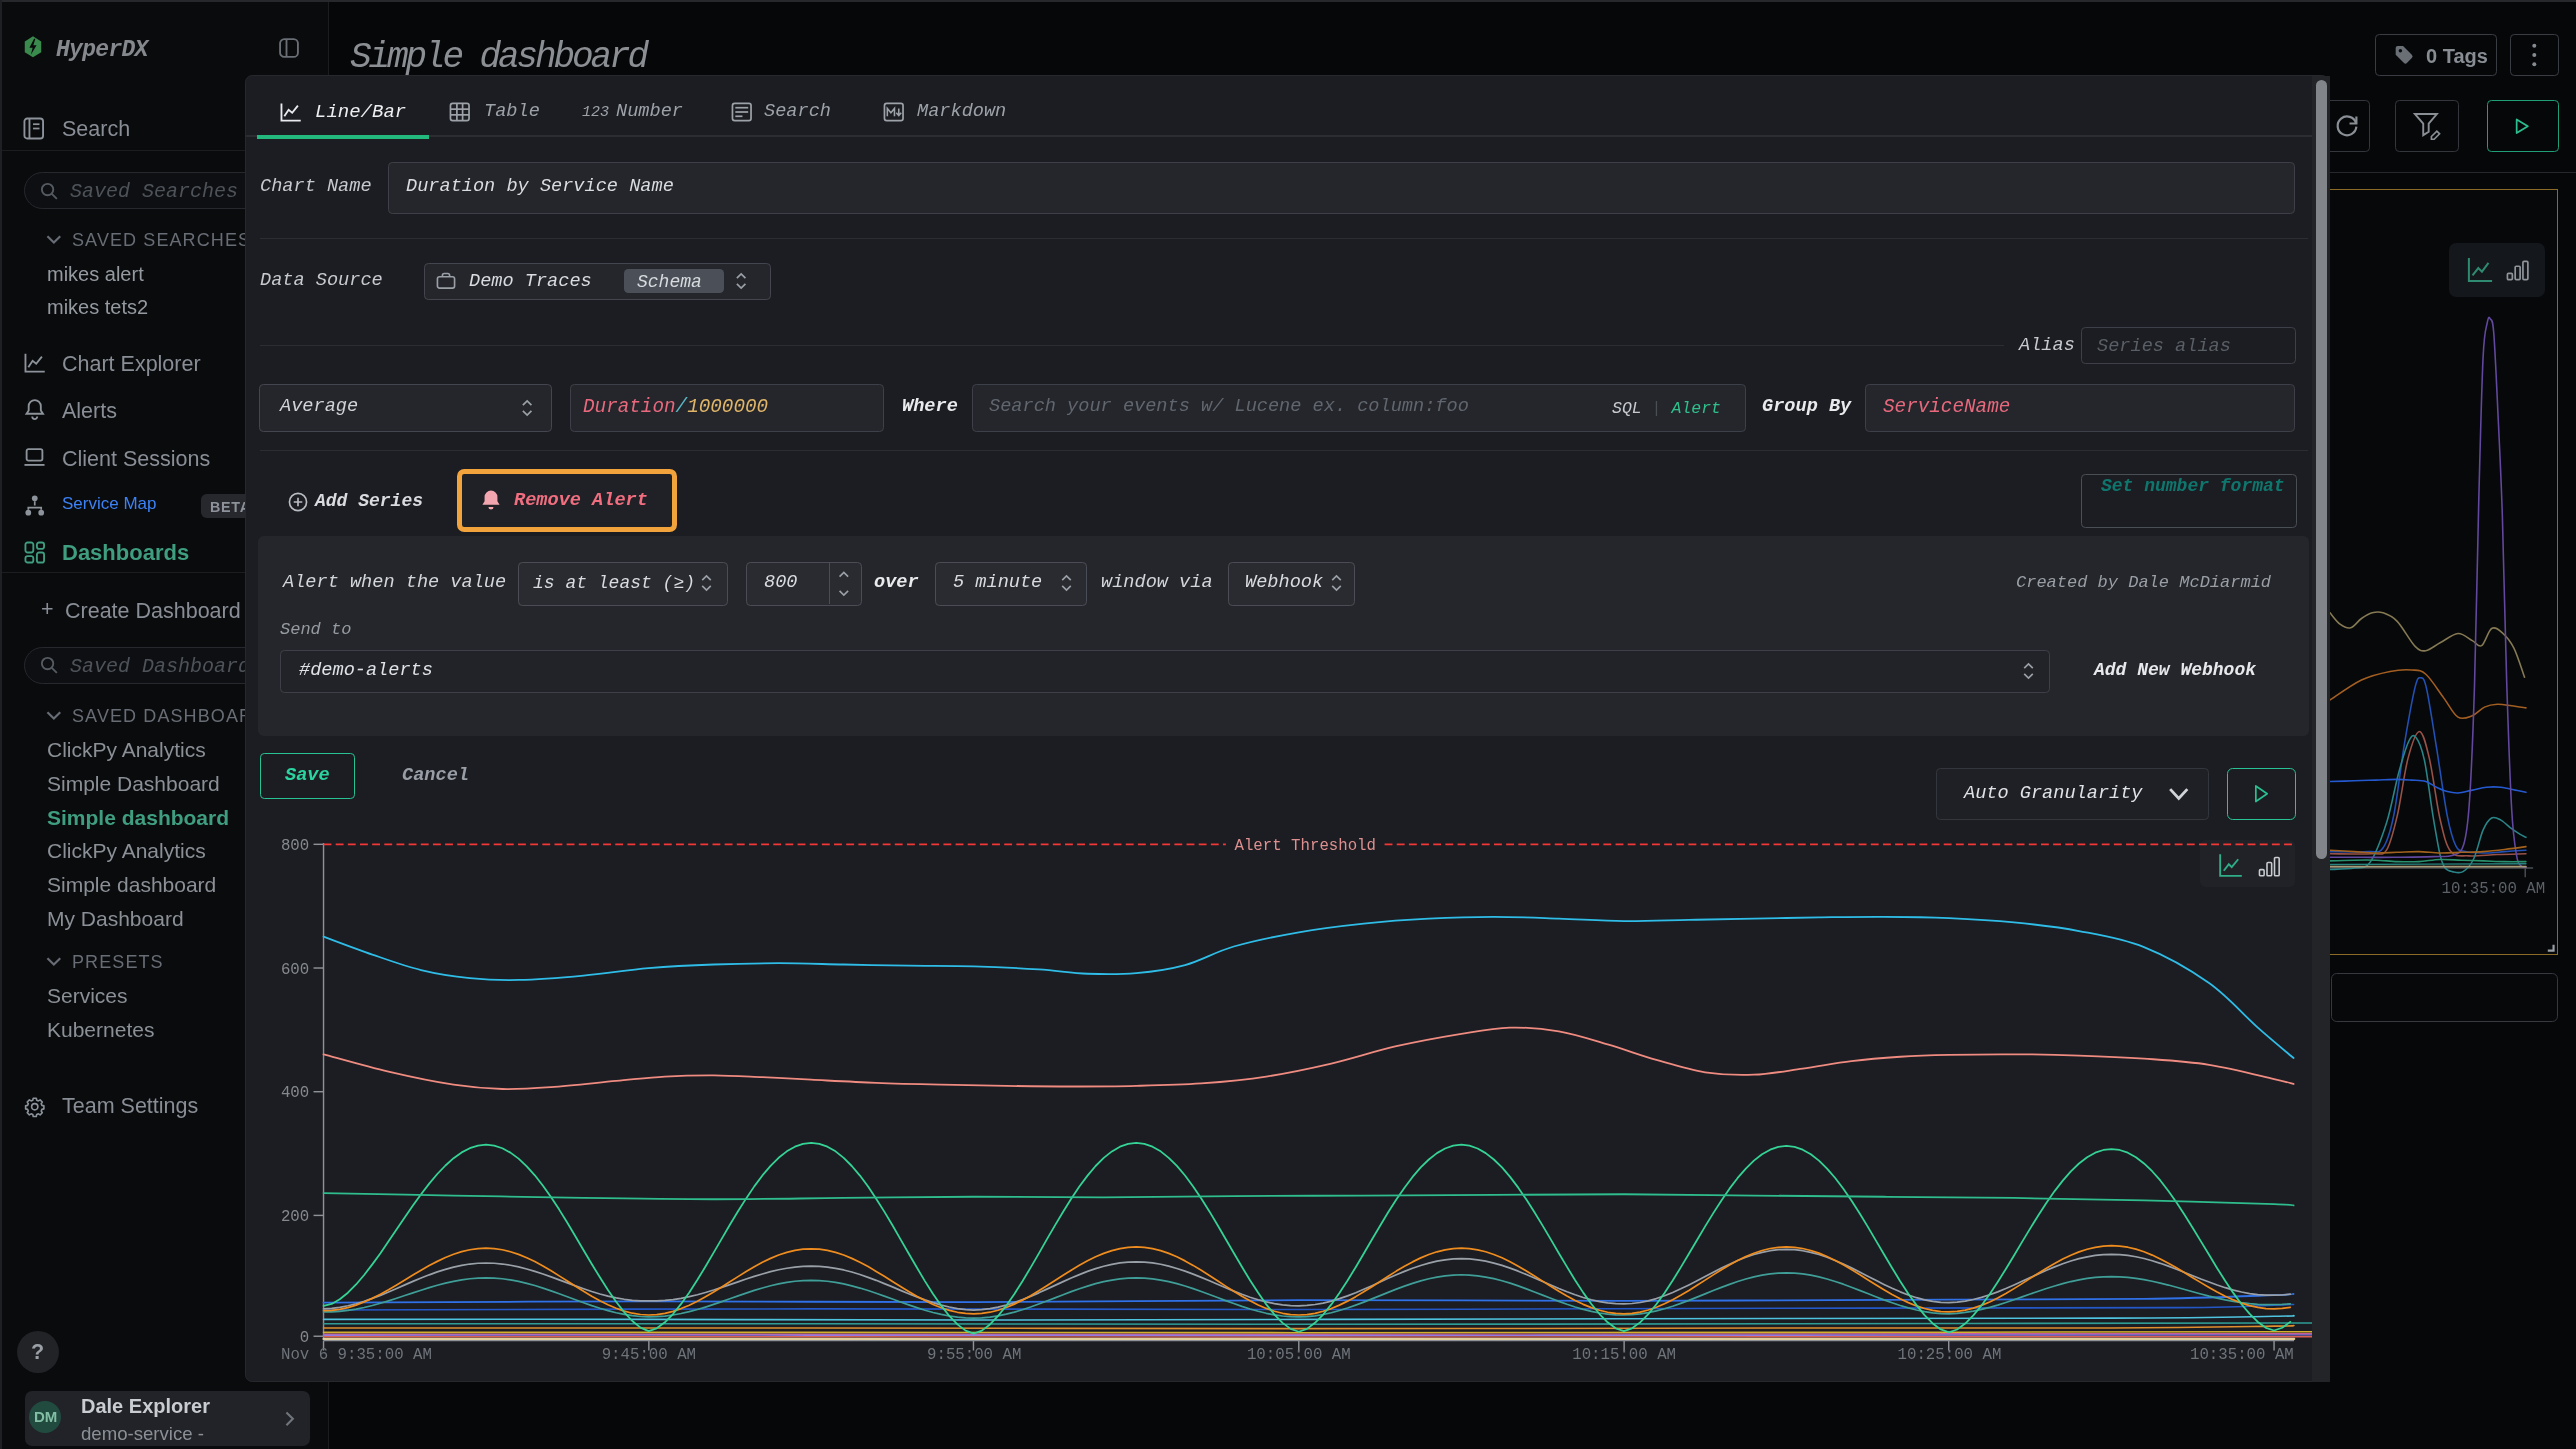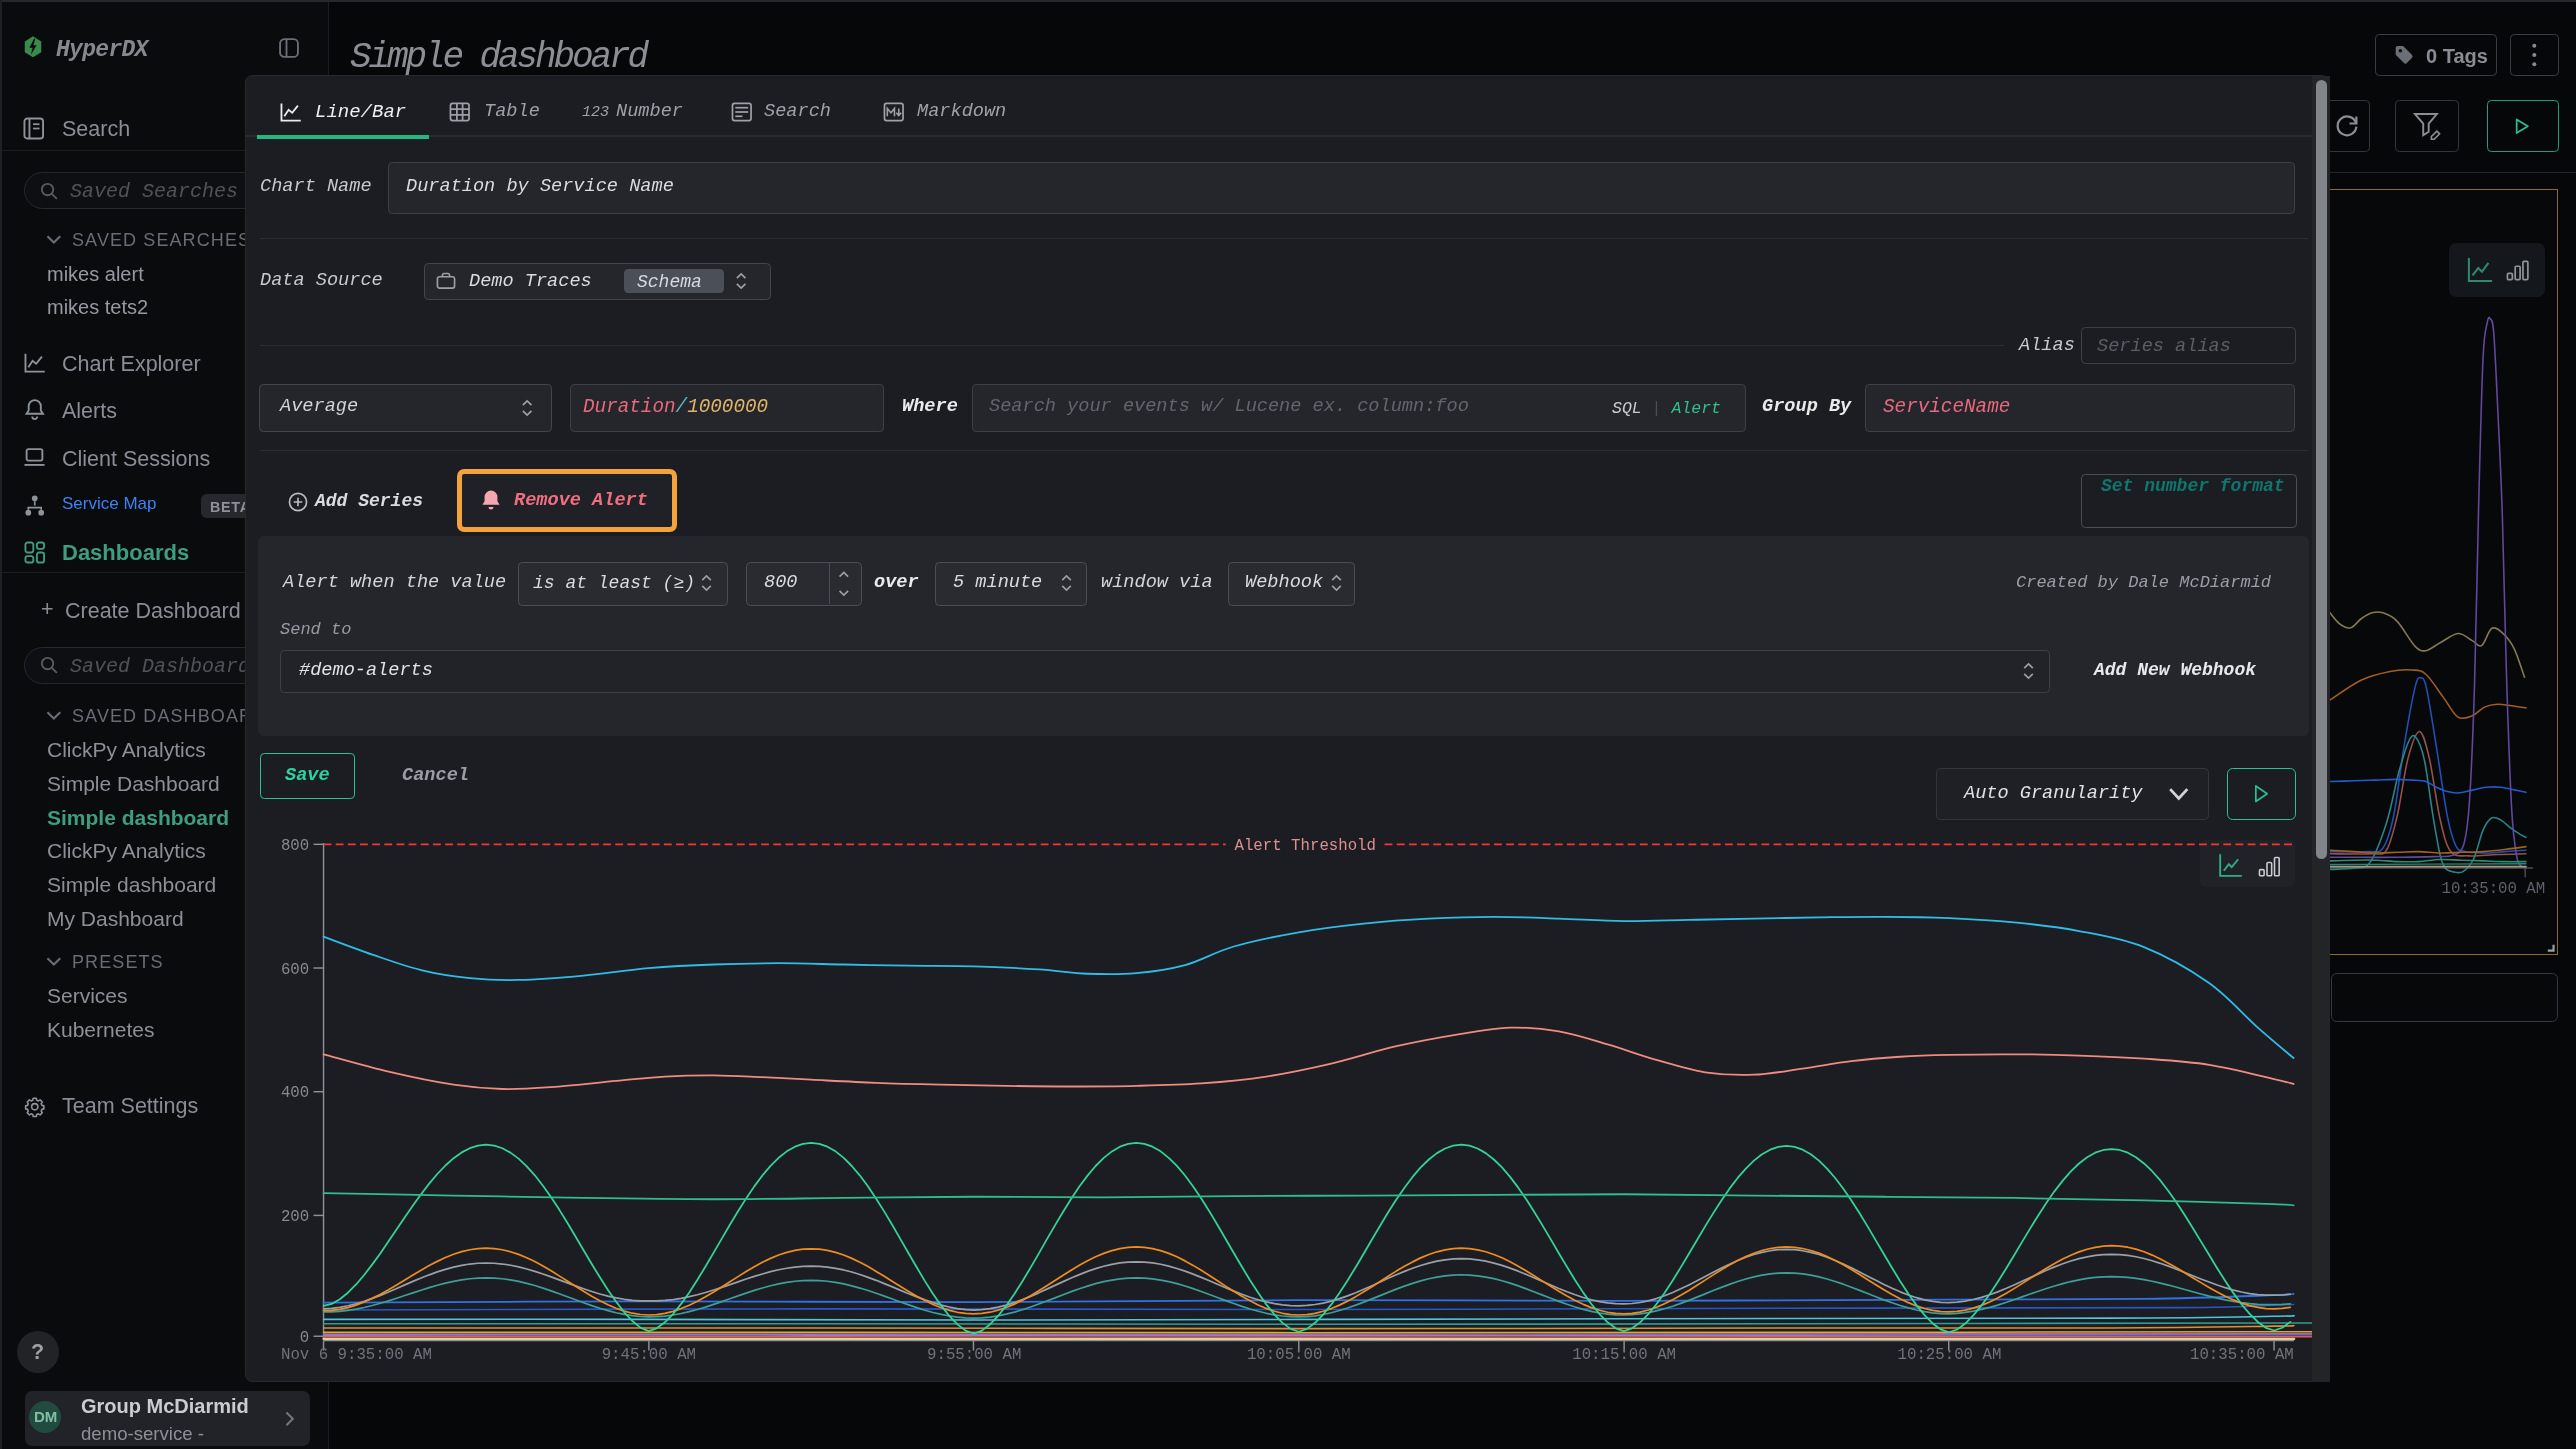--- a/index.html
+++ b/index.html
@@ -126,21 +126,21 @@
   <path d="M12 8.5 a3.5 3.5 0 1 0 0 7 a3.5 3.5 0 1 0 0-7 Z M10.3 2.5 h3.4 l0.5 2.2 1.9 0.8 1.9-1.2 2.4 2.4 -1.2 1.9 0.8 1.9 2.2 0.5 v3.4 l-2.2 0.5 -0.8 1.9 1.2 1.9 -2.4 2.4 -1.9-1.2 -1.9 0.8 -0.5 2.2 h-3.4 l-0.5-2.2 -1.9-0.8 -1.9 1.2 -2.4-2.4 1.2-1.9 -0.8-1.9 -2.2-0.5 v-3.4 l2.2-0.5 0.8-1.9 -1.2-1.9 2.4-2.4 1.9 1.2 1.9-0.8 Z" fill="none" stroke="#8d939b" stroke-width="1.8" stroke-linejoin="round"></path>
 </svg>
 <div class="abs sans" style="left:62px;top:1094px;font-size:21.5px;color:#898e96">Team Settings</div>
 
 <div class="abs" style="left:17px;top:1331px;width:42px;height:42px;border-radius:50%;background:#212327"></div>
 <div class="abs sans b" style="left:31px;top:1340px;font-size:21.5px;color:#9ba0a7">?</div>
 
 <div class="abs" style="left:25px;top:1391px;width:285px;height:55px;border-radius:7.2px;background:#212328"></div>
 <div class="abs" style="left:29px;top:1401px;width:32px;height:32px;border-radius:50%;background:#224b40"></div>
 <div class="abs sans b" style="left:34px;top:1408px;font-size:15px;color:#82bfa4">DM</div>
-<div class="abs sans b" style="left:81px;top:1395px;font-size:20px;color:#c9ccd1">Group McDiarmid</div>
+<div class="abs sans b" style="left:81px;top:1395px;font-size:20px;color:#c9ccd1">Dale Explorer</div>
 <div class="abs sans" style="left:81px;top:1423px;font-size:18.6px;color:#8b9097">demo-service -</div>
 <svg class="abs" style="left:285px;top:1411px" width="10" height="15.7" viewBox="0 0 14 22">
       <path d="M2 2 L11 11 L2 20" fill="none" stroke="#70757c" stroke-width="3"></path>
     </svg>
 
 <div class="abs mono" style="left:350px;top:37px;font-size:36px;letter-spacing:-3.1px;color:#8b8e93">Simple dashboard</div>
 
 <div class="abs btn" style="left:2375px;top:34px;width:122px;height:42px;border-color:#393c42"></div>
 <svg class="abs" style="left:2393px;top:44px" width="21.5" height="21.5" viewBox="0 0 32 32">
   <path d="M4 6 a3 3 0 0 1 3-3 h8 l13 13 a3.5 3.5 0 0 1 0 5 l-7 7 a3.5 3.5 0 0 1 -5 0 L4 16 Z" fill="#6a6f75"></path>

